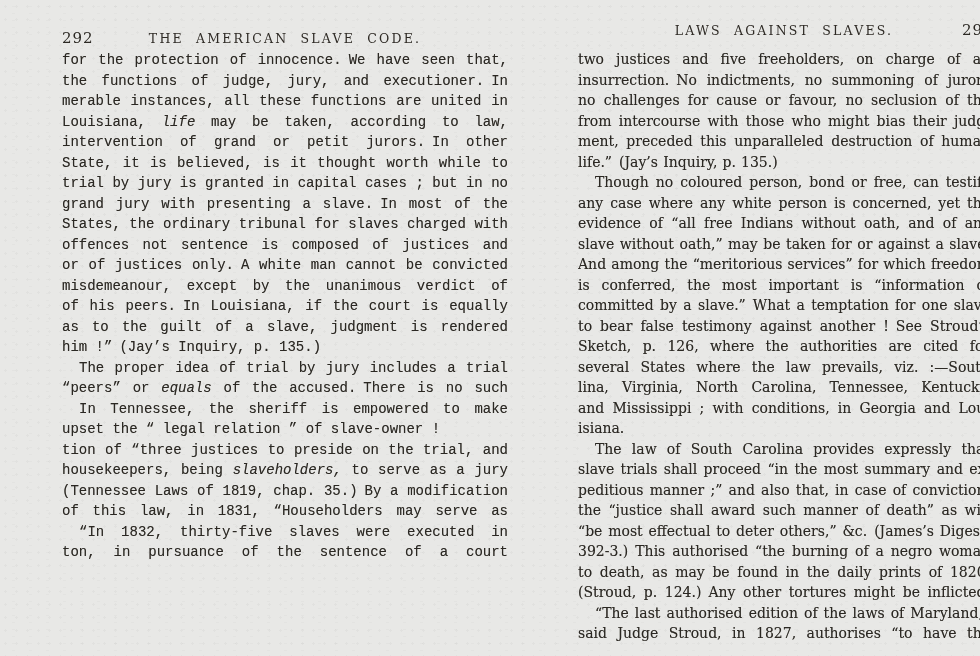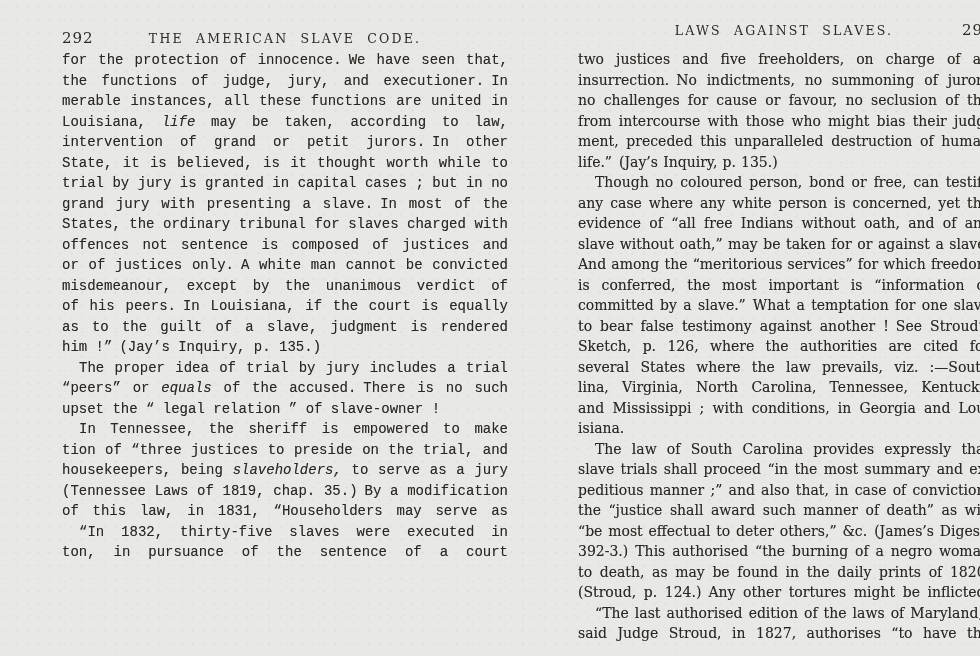--- a/index.html
+++ b/index.html
@@ -68,22 +68,22 @@
         <div class="line">grand jury with presenting a slave. In most of the Slave</div>
         <div class="line">States, the ordinary tribunal for slaves charged with</div>
         <div class="line">offences not sentence is composed of justices and freeholders,</div>
         <div class="line">or of justices only. A white man cannot be convicted of</div>
         <div class="line">misdemeanour, except by the unanimous verdict of twelve</div>
         <div class="line">of his peers. In Louisiana, if the court is equally divided</div>
         <div class="line">as to the guilt of a slave, judgment is rendered against</div>
         <div class="line para-end">him !” (Jay’s Inquiry, p. 135.)</div>
         <div class="line indent">The proper idea of trial by jury includes a trial by the</div>
         <div class="line">“peers” or <i>equals</i> of the accused. There is no such jury</div>
+        <div class="line indent">In Tennessee, the sheriff is empowered to make selec-</div>
         <div class="line para-end">upset the “ legal relation ” of slave-owner !</div>
-        <div class="line indent">In Tennessee, the sheriff is empowered to make selec-</div>
         <div class="line">tion of “three justices to preside on the trial, and twelve</div>
         <div class="line">housekeepers, being <i>slaveholders,</i> to serve as a jury ! !”</div>
         <div class="line">(Tennessee Laws of 1819, chap. 35.) By a modification</div>
         <div class="line">of this law, in 1831, “Householders may serve as jurors,</div>
         <div class="line indent">“In 1832, thirty-five slaves were executed in Charles-</div>
         <div class="line">ton, in pursuance of the sentence of a court consisting of</div>
       </div>
   </section>
 
   <section class="page page-right">

